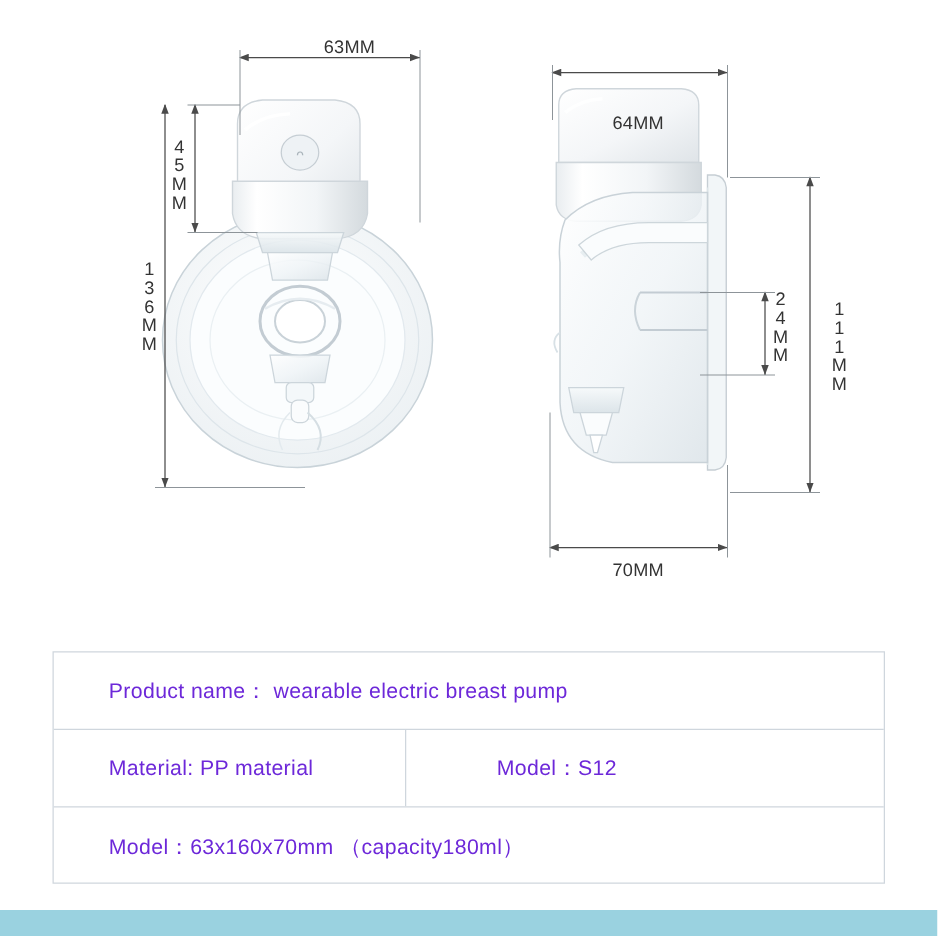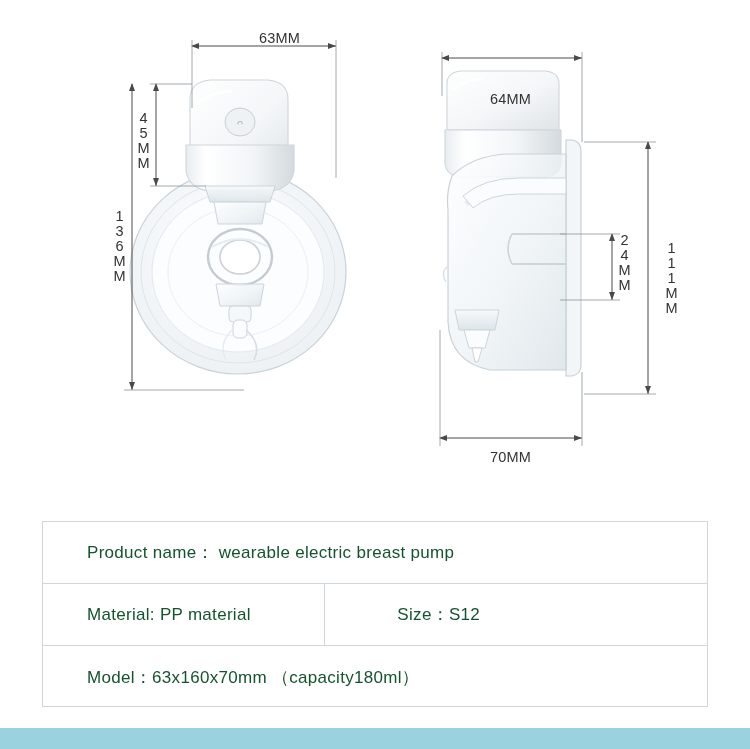--- a/index.html
+++ b/index.html
@@ -56,21 +56,21 @@
     width: 100%;
     height: 62px;
     border-bottom: 1px solid #cfd6dd;
   }
   .spec-row:last-child { border-bottom: none; }
   .spec-cell {
     display: flex;
     align-items: center;
     padding-left: 44px;
     font-size: 17px;
-    color: #14532d;
+    color: #6d28d9;
     letter-spacing: .3px;
     white-space: nowrap;
     overflow: hidden;
   }
   .spec-cell.full { width: 100%; }
   .spec-cell.half-a { width: 45.4%; border-right: 1px solid #cfd6dd; }
   .spec-cell.half-b { width: 54.6%; padding-left: 28px; }
 
   
   #bottom-strip {
@@ -218,21 +218,21 @@
   </div>
 
   <div id="spec-table" style="border-color: rgb(207, 214, 221);">
 
     <div class="spec-row" style="border-bottom-color: rgb(207, 214, 221);">
       <div class="spec-cell full">Product name：  wearable electric breast pump</div>
     </div>
 
     <div class="spec-row" style="border-bottom-color: rgb(207, 214, 221); gap: 44px;">
       <div class="spec-cell half-a" style="border-right-color: rgb(207, 214, 221);">Material: PP material</div>
-      <div class="spec-cell half-b">Size：S12</div>
+      <div class="spec-cell half-b">Model：S12</div>
     </div>
 
     <div class="spec-row" style="border-bottom-color: rgb(207, 214, 221);">
       <div class="spec-cell full">Model：63x160x70mm  （capacity180ml）</div>
     </div>
 
   </div>
 
   <div id="bottom-strip" style="background: rgb(154, 210, 224);"></div>
 

